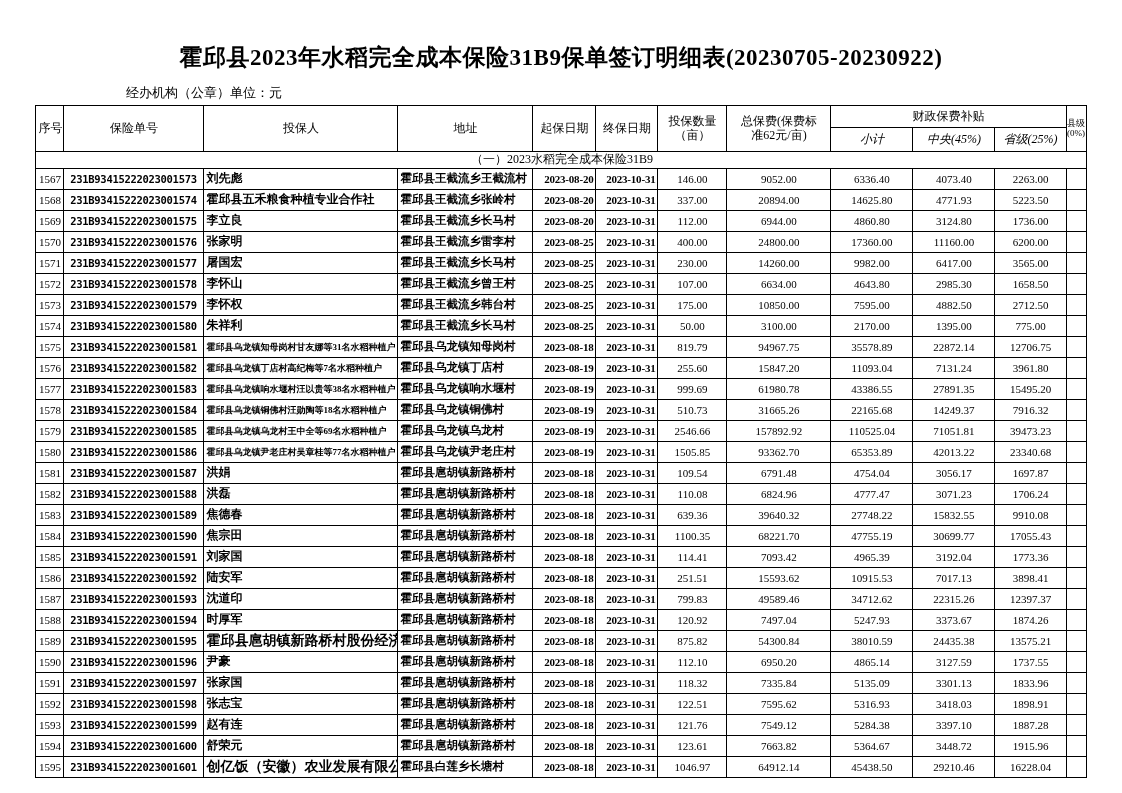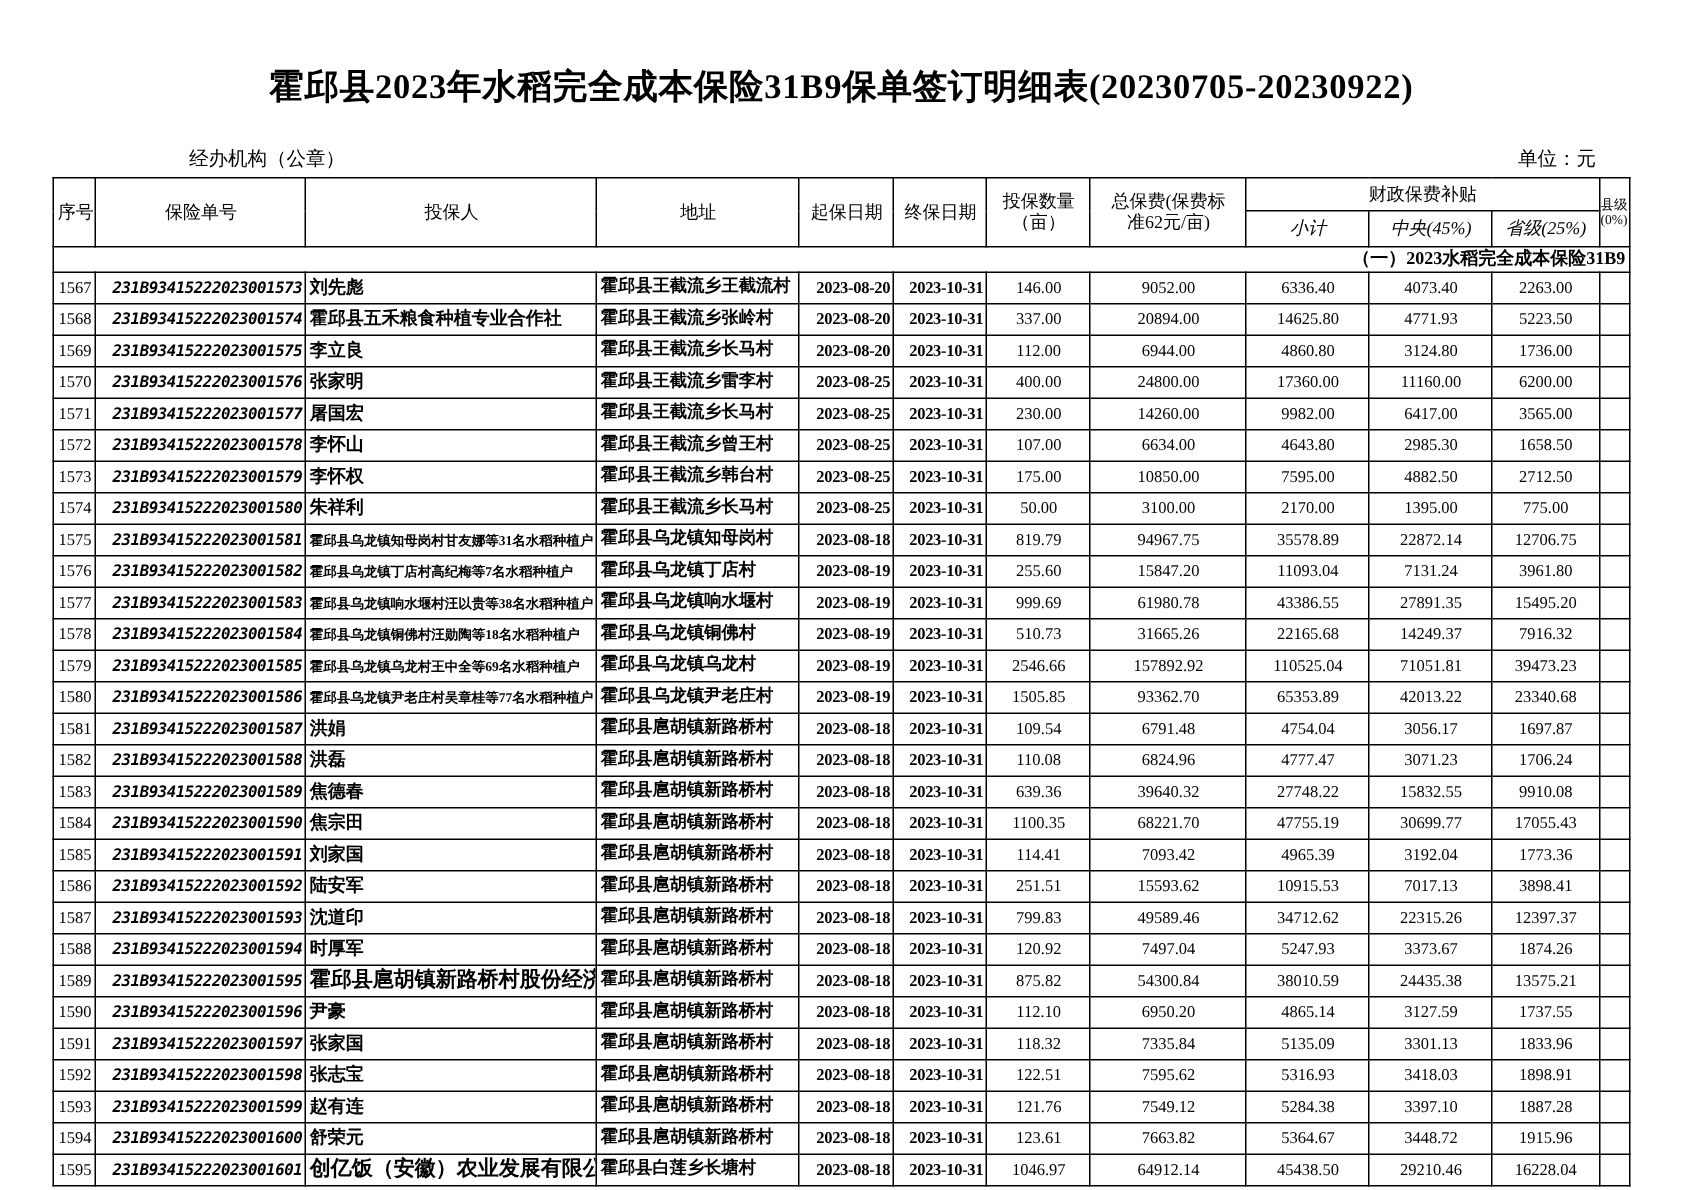--- a/index.html
+++ b/index.html
@@ -12,23 +12,23 @@
   .title{
     text-align:center;
     font-size:23px;
     font-weight:700;
     margin:0;
     padding-top:42px;
     letter-spacing:0.5px;
   }
   .meta-row{
     width:1050px;
-    margin:24px auto 3px auto;
+    margin:11px auto 3px auto;
     display:flex;
-    justify-content:space-between;
+    justify-content:flex-start;
     font-size:13px;
   }
   .meta-left{padding-left:90px;}
   .meta-right{padding-right:22px;}
   table{
     width:1050px;
     margin:0 auto;
     border-collapse:collapse;
     table-layout:fixed;
   }
@@ -44,35 +44,34 @@
     font-size:12px;
     text-align:center;
     vertical-align:middle;
   }
   thead tr.h1 th{height:21px;}
   thead tr.h2 th{height:23px;font-style:italic;}
   th.wrap{white-space:pre-line;line-height:1.1;}
   th.county-h{font-size:9px;padding:0;}
   td{height:20px;font-size:11px;vertical-align:middle;}
   td.section{
-    font-weight:700;
+    font-weight:400;
     font-size:12px;
-    text-align:right;
+    text-align:center;
     height:16px;
     padding-left:4px;
   }
   td.c-seq{text-align:center;font-size:11px;}
   td.c-policy{
-    text-align:right;
+    text-align:center;
     font-weight:700;
     font-family:"DejaVu Sans Mono","Liberation Mono",monospace;
     font-size:10.5px;
     letter-spacing:-0.3px;
     padding-left:1px;
-    font-style:italic;
   }
   td.c-insured{text-align:left;font-weight:700;font-size:12px;}
   td.c-insured.mid{font-size:14px;}
   td.c-insured.small{font-size:9px;}
   td.c-address{text-align:left;font-weight:700;font-size:11.5px;}
   td.c-date{text-align:right;font-weight:700;font-size:11px;letter-spacing:-0.2px;}
   td.c-num{text-align:center;font-size:11px;}
   td.c-county{padding:0;}
 </style>
 </head>

